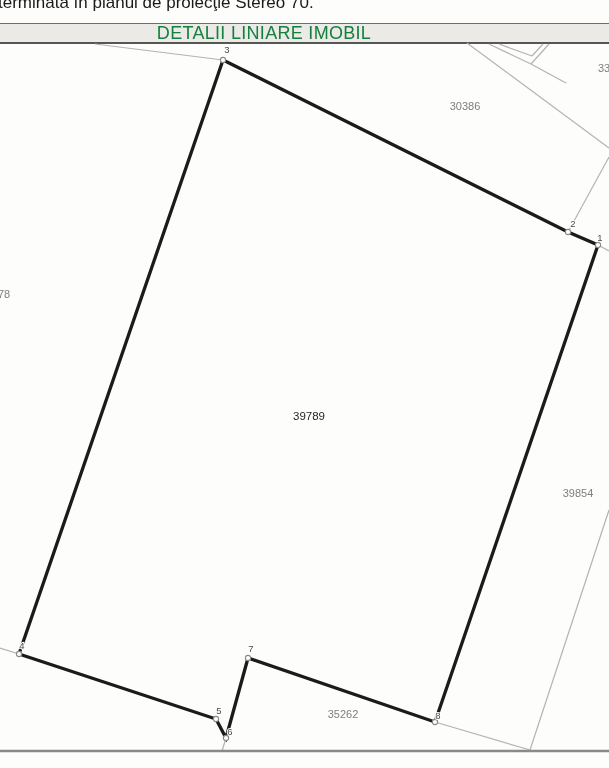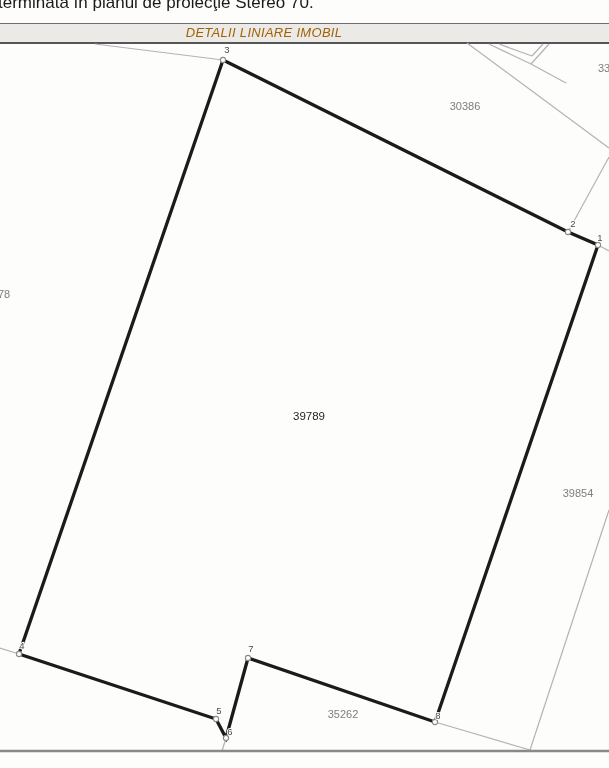--- a/index.html
+++ b/index.html
@@ -23,25 +23,24 @@
     height: 18px;
     background: #eceae7;
     border-top: 1px solid #6e6e6e;
     border-bottom: 2px solid #565656;
   }
   .header-title {
     position: absolute;
     top: 0; left: 264px;
     transform: translateX(-50%);
     line-height: 18px;
-    font-size: 13px;
+    font-size: 18px;
     letter-spacing: 0.3px;
-    color: #a16207;
+    color: #15803d;
     white-space: nowrap;
-    font-style: italic;
   }
   svg.plan {
     position: absolute;
     top: 0; left: 0;
   }
   svg text { font-family: "Liberation Sans", sans-serif; }
 </style>
 </head>
 <body>
 

